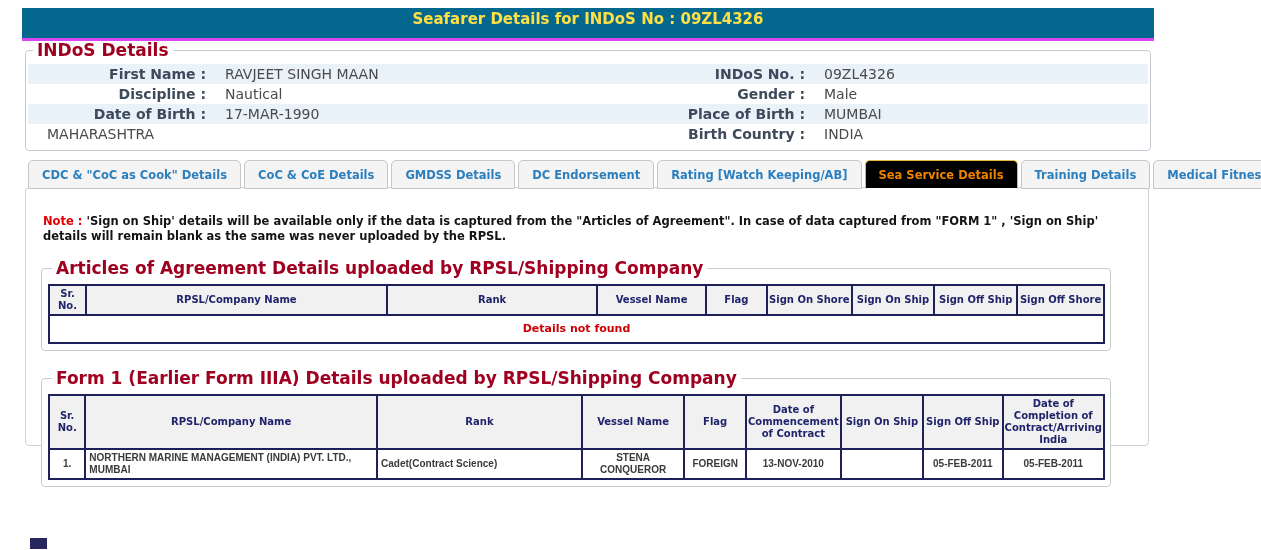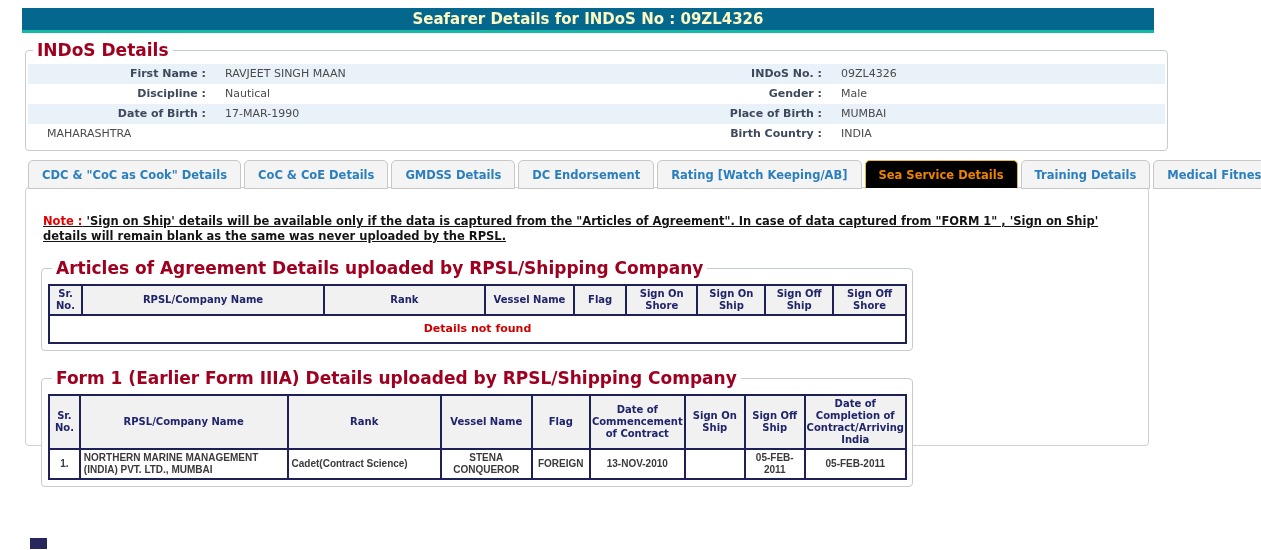--- a/index.html
+++ b/index.html
@@ -1,36 +1,36 @@
 <!DOCTYPE html>
 <html><head>
 <meta charset="utf-8">
 <style>
   * { box-sizing: border-box; margin: 0; padding: 0; }
   html,body { width:1261px; height:550px; background:#fff; font-family:"DejaVu Sans","Liberation Sans",sans-serif; position:relative; overflow:hidden; }
 
   
   .titlebar{
-    position:absolute; left:22px; top:8px; width:1132px; height:25px;
-    background:#03678E; border-bottom:3px solid #14b8a6;
-    color:#fef9c3; font-weight:bold; font-size:15px; text-align:center; line-height:23px;
+    position:absolute; left:22px; top:8px; width:1132px; height:33px;
+    background:#03678E; border-bottom:3px solid #d946ef;
+    color:#fde047; font-weight:bold; font-size:15px; text-align:center; line-height:23px;
   }
 
   
   fieldset{
     border:1px solid #C6CBD4; border-radius:4px; background:#fff;
   }
   legend{
     color:#9F0020; font-weight:bold; font-size:17px; padding:0 4px; margin-left:5px;
     font-family:"DejaVu Sans",sans-serif;
   }
 
   
   .indos-fs{ position:absolute; left:25px; top:40px; width:1124px; padding:4px 2px 6px 2px; }
-  .irow{ display:flex; height:20px; line-height:20px; font-size:11px; width:100%;gap:17px; }
+  .irow{ display:flex; height:20px; line-height:20px; font-size:14px; width:100%; }
   .irow.alt{ background:#E9F1F9; }
   .ipair-left{ display:flex; width:545px; }
   .ipair-right{ display:flex; width:575px; }
   .ilabel{ font-weight:bold; color:#3E4A5C; text-align:right; }
   .ipair-left .ilabel{ width:178px; }
   .ipair-right .ilabel{ width:232px; }
   .ivalue{ color:#4A4A4A; margin-left:19px; }
 
   
   .tabstrip{ position:absolute; left:28px; top:159px; display:flex; align-items:flex-end; z-index:3; }
@@ -43,24 +43,24 @@
   .tab.active{
     background:#000000; color:#EF8300; border:1px solid #E5B93C; border-bottom-color:#fff;
     z-index:4;
   }
 
   
   .panel{
     position:absolute; left:25px; top:187px; width:1124px; height:259px;
     border:1px solid #CDD1D7; border-radius:4px; background:#fff; z-index:1;
   }
-  .note{ margin:26px 17px 0 17px; font-size:11.5px; font-weight:bold; color:#141414; line-height:15px; width:1088px;text-decoration:underline; }
+  .note{ margin:26px 17px 0 17px; font-size:11.5px; font-weight:bold; color:#141414; line-height:15px; width:1088px; }
   .note .red{ color:#E00000; }
 
-  .tbl-fs{ margin:14px 16px 0 15px; width:872px; padding:6px 5px 6px 5px; }
+  .tbl-fs{ margin:14px 16px 0 15px; width:1070px; padding:6px 5px 6px 5px; }
   .tbl-fs.second{ margin-top:17px; }
 
   table{ border-collapse:collapse; margin-left:1px; table-layout:fixed; }
   table, th, td{ border:2px solid #1E2157; }
   th{
     background:#F1F1F1; color:#20246B; font-weight:bold; font-size:10px;
     padding:2px 1px; text-align:center; line-height:12px; font-family:"DejaVu Sans",sans-serif;
   }
   td{
     font-family:"Liberation Sans",sans-serif; font-size:10px; font-weight:bold; color:#3A3A3A;

